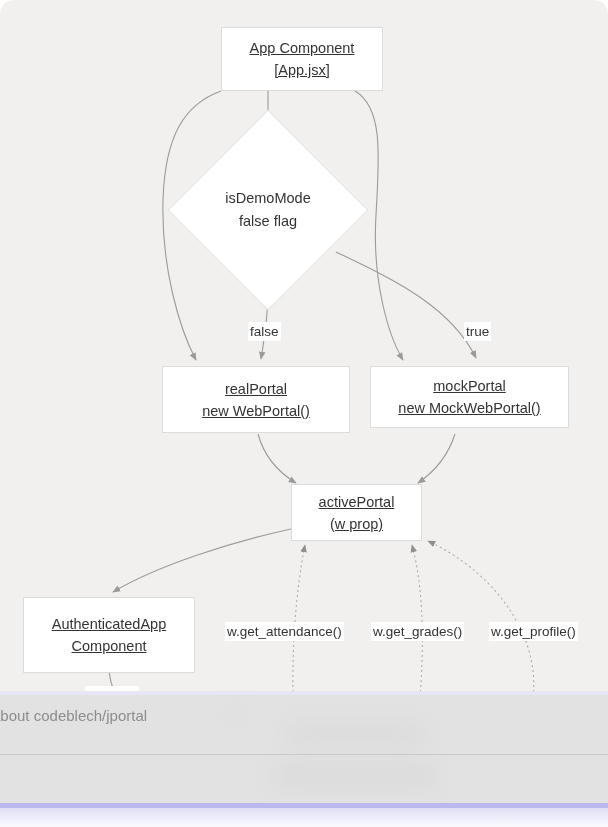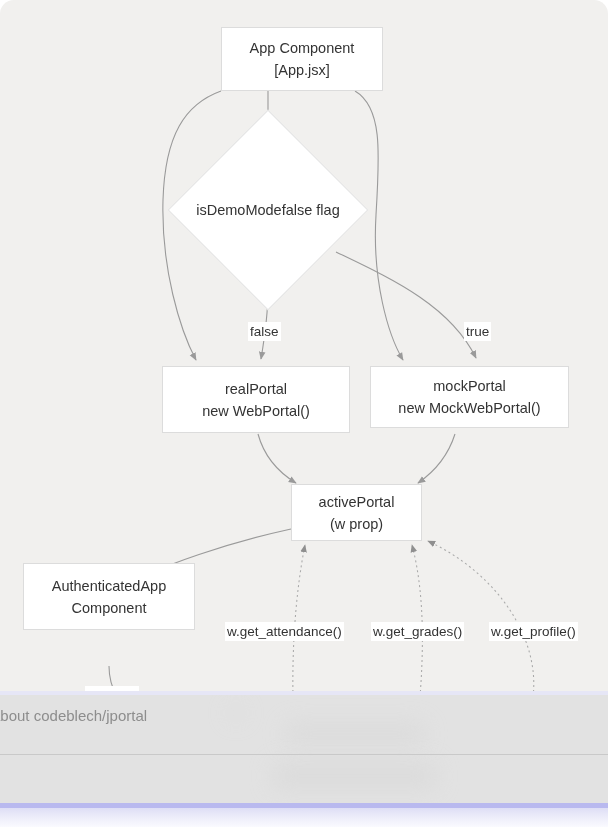--- a/index.html
+++ b/index.html
@@ -41,34 +41,35 @@
     box-sizing: border-box;
     display: flex;
     flex-direction: column;
     align-items: center;
     justify-content: center;
     color: #333333;
     font-size: 14.5px;
     line-height: 22px;
     text-align: center;
     white-space: nowrap;
+    text-decoration: underline;
   }
   .node .ln { display: block; }
 
   .diamond {
     position: absolute;
     background: #ffffff;
     border: 1px solid #e3e3e3;
     box-sizing: border-box;
     transform: rotate(45deg);
   }
   .diamond-label {
     position: absolute;
     display: flex;
-    flex-direction: row;
+    flex-direction: column;
     align-items: center;
     justify-content: center;
     color: #333333;
     font-size: 14.5px;
     line-height: 23px;
     text-align: center;
     white-space: nowrap;
   }
 
   .edge-label {
@@ -200,21 +201,21 @@
   <div class="node" style="left:370px; top:366px; width:199px; height:62px;">
     <span class="ln">mockPortal</span>
     <span class="ln">new MockWebPortal()</span>
   </div>
 
   <div class="node" style="left:291px; top:484px; width:131px; height:57px;">
     <span class="ln">activePortal</span>
     <span class="ln">(w prop)</span>
   </div>
 
-  <div class="node" style="left:23px; top:563px; width:172px; height:67px;">
+  <div class="node" style="left:23px; top:597px; width:172px; height:76px;">
     <span class="ln">AuthenticatedApp</span>
     <span class="ln">Component</span>
   </div>
 
   <div class="edge-label" style="left:248px; top:322px;">false</div>
   <div class="edge-label" style="left:464px; top:322px;">true</div>
   <div class="edge-label" style="left:225px; top:622px;">w.get_attendance()</div>
   <div class="edge-label" style="left:371px; top:622px;">w.get_grades()</div>
   <div class="edge-label" style="left:489px; top:622px;">w.get_profile()</div>
 

